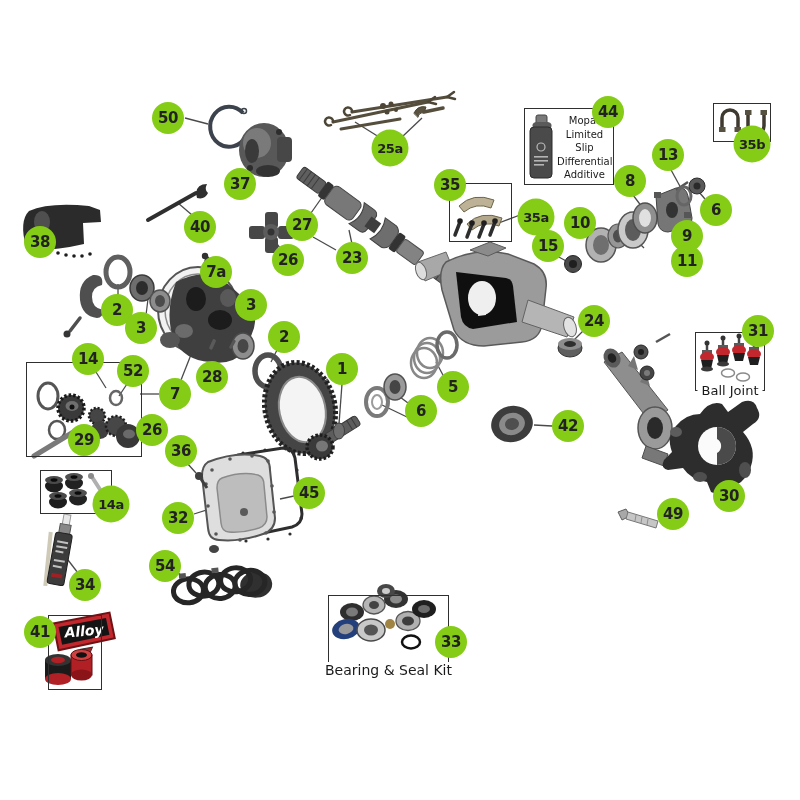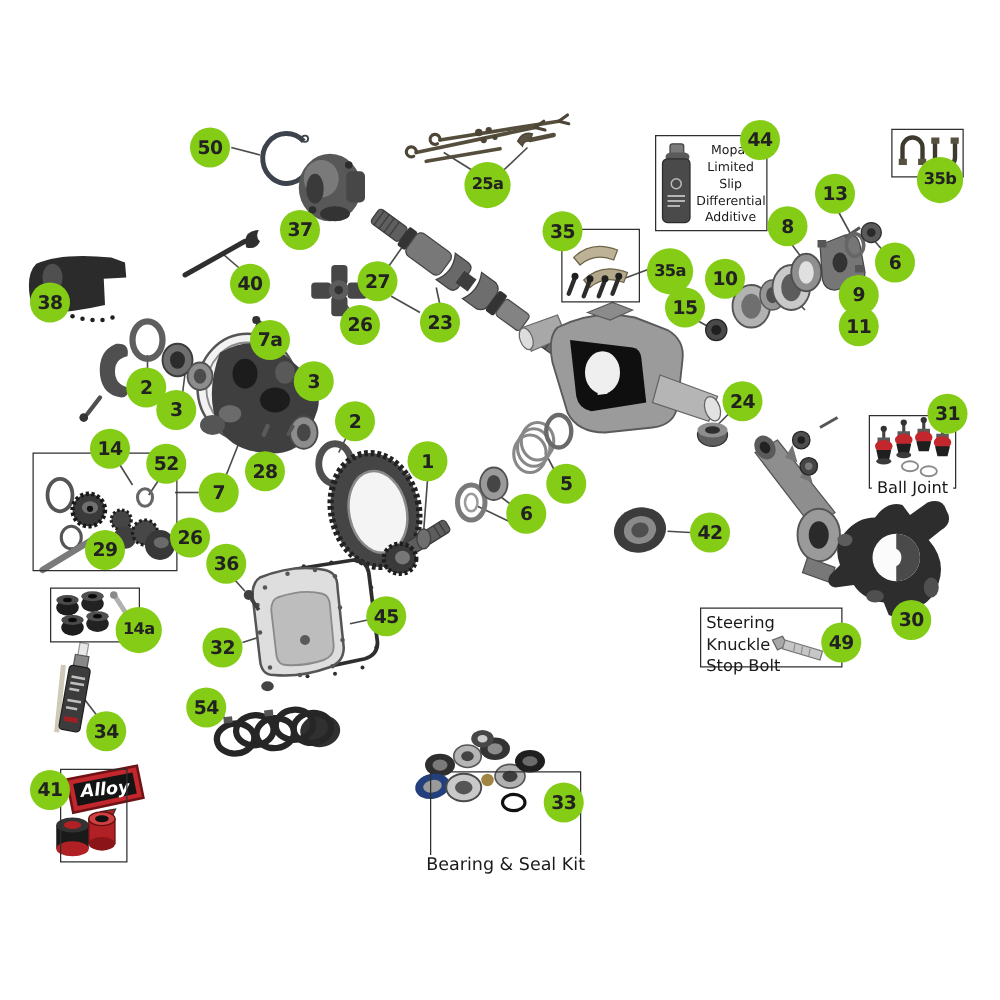--- a/index.html
+++ b/index.html
@@ -544,28 +544,22 @@
   <div class="kit-box" style="left:713px;top:103px;width:56px;height:37px;"></div>
 
   <div class="kit-box" style="left:26px;top:362px;width:114px;height:93px;"></div>
 
   <div class="kit-box" style="left:40px;top:470px;width:70px;height:42px;"></div>
 
   <div class="kit-box" style="left:695px;top:332px;width:68px;height:57px;">
     <div class="kit-label bottom-center">Ball Joint</div>
   </div>
 
-  <div class="kit-box" style="left:560px;top:486px;width:112px;height:46px;">
-    <div class="steering-text">
-      <div>Steering Knuckle</div>
-      <div>Stop Bolt</div>
-    </div>
-  </div>
-
-  <div class="kit-box" style="left:344px;top:595px;width:119px;height:74px;margin-top:22px;">
+
+  <div class="kit-box" style="left:328px;top:595px;width:119px;height:74px;">
     <div class="kit-label bottom-center" style="font-size:14px;">Bearing &amp; Seal Kit</div>
   </div>
 
   <div class="kit-box" style="left:48px;top:615px;width:52px;height:73px;"></div>
 
   <div id="callout-layer">
       <div class="callout" style="left: 342px; top: 369px;">1</div>
       <div class="callout" style="left: 117px; top: 310px;">2</div>
       <div class="callout" style="left: 284px; top: 337px;">2</div>
       <div class="callout" style="left: 141px; top: 328px;">3</div>

